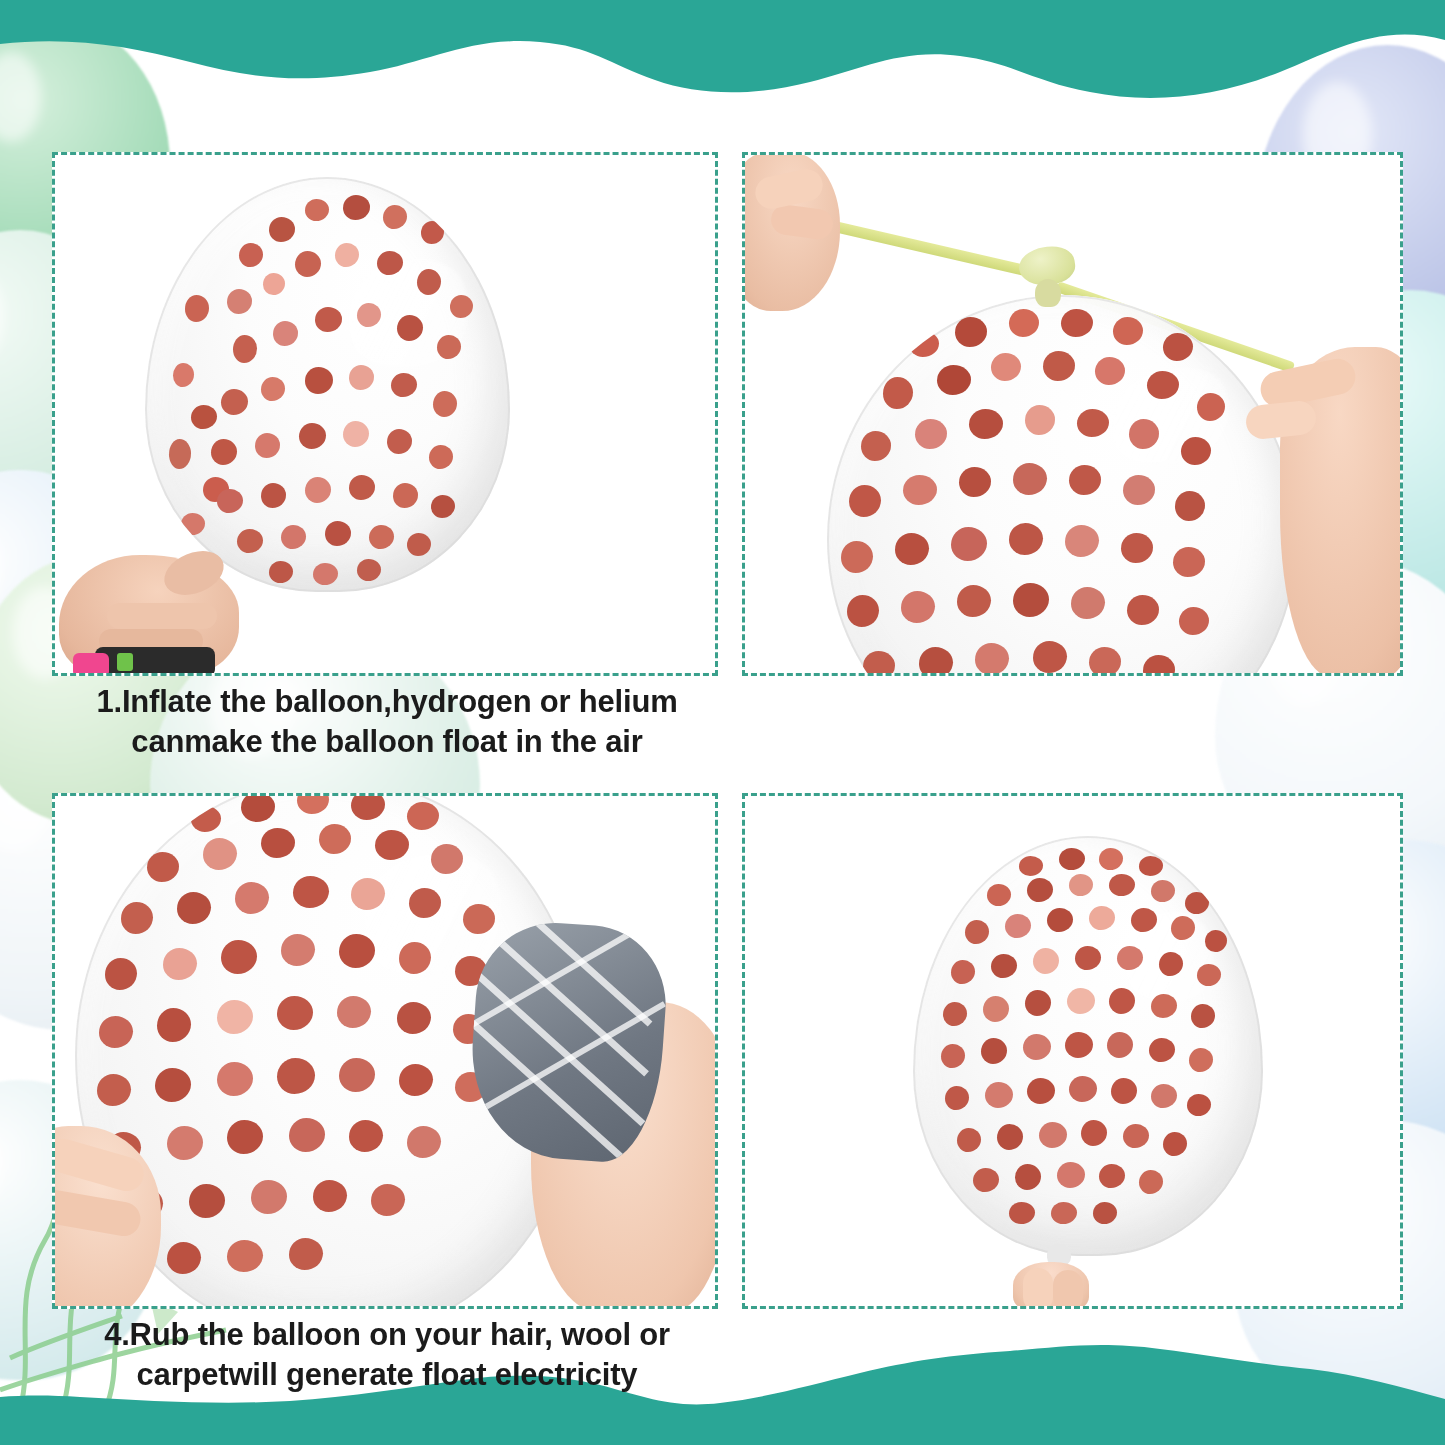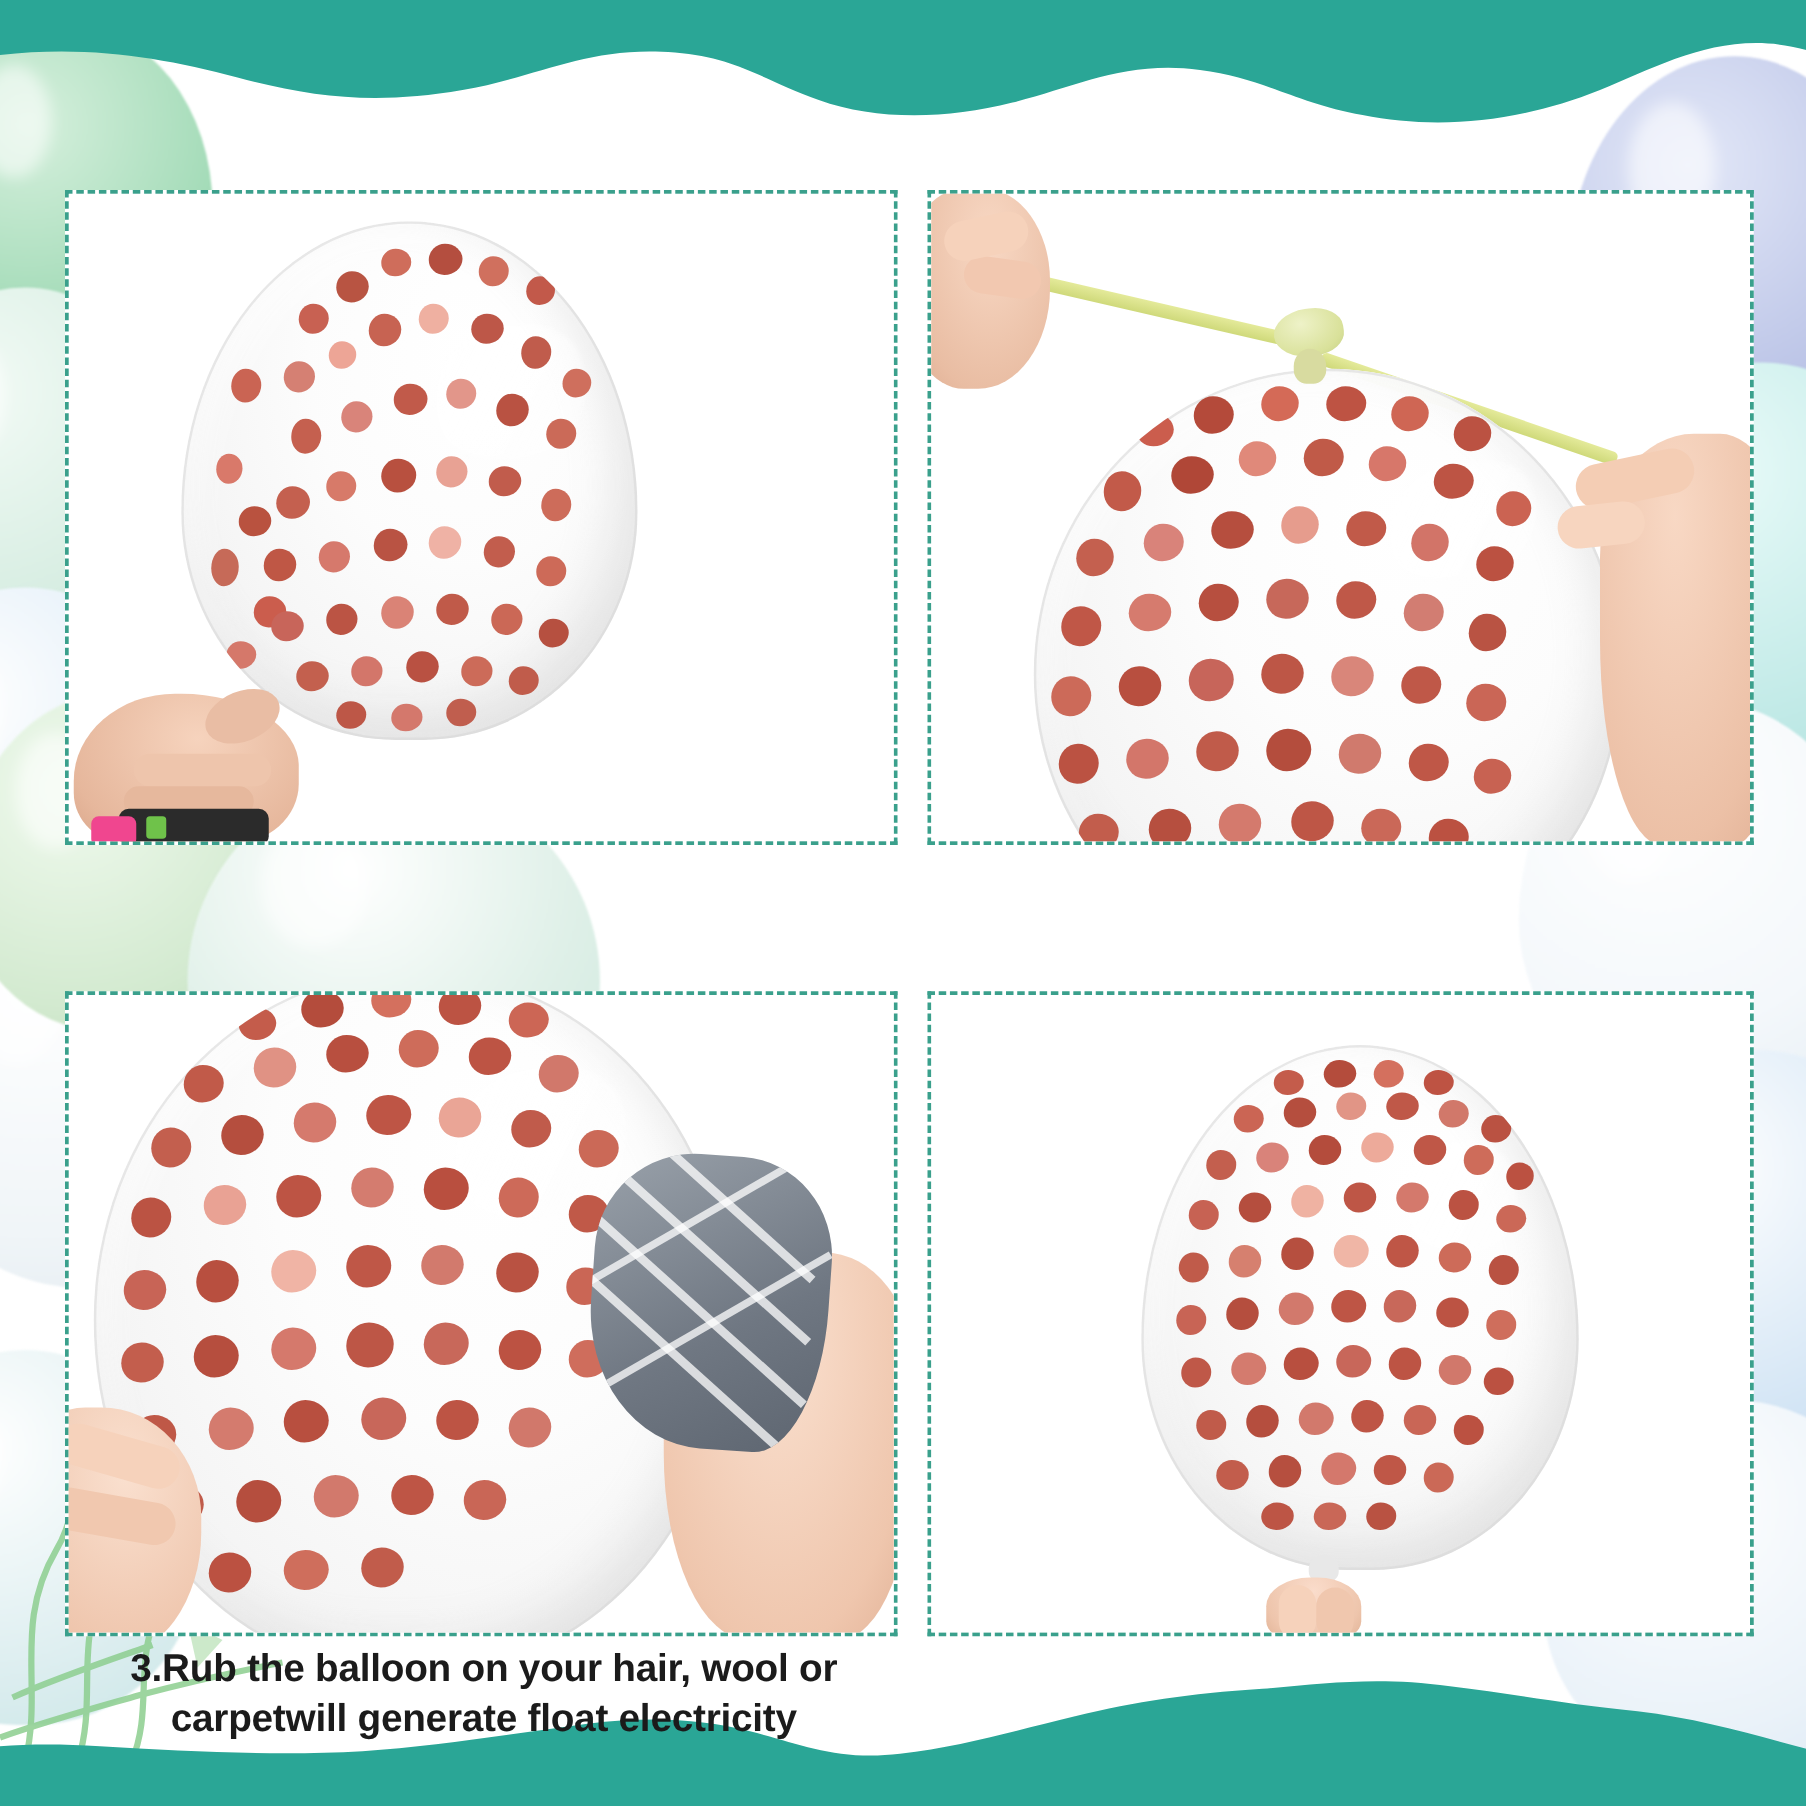--- a/index.html
+++ b/index.html
@@ -214,20 +214,24 @@
           <div style="position:absolute;left:4px;top:400px;width:180px;height:120px;
                       background:radial-gradient(ellipse at 55% 30%, #f6d3bd, #e6b79c 75%, #d9a68a 100%);
                       border-radius:45% 52% 30% 24% / 58% 48% 40% 34%;"></div>
           <div class="finger" style="left:108px;top:398px;width:62px;height:40px;background:#e9bda4;border-radius:50%;transform:rotate(-22deg);"></div>
           <div class="finger" style="left:52px;top:448px;width:110px;height:26px;background:#eec5ac;"></div>
           <div class="finger" style="left:44px;top:474px;width:104px;height:24px;background:#e6b89d;"></div>
           <div style="position:absolute;left:40px;top:492px;width:120px;height:30px;background:#2b2b2b;border-radius:8px;"></div>
           <div style="position:absolute;left:62px;top:498px;width:16px;height:18px;background:#6fc24a;border-radius:3px;"></div>
           <div style="position:absolute;left:18px;top:498px;width:36px;height:24px;background:#f0468f;border-radius:6px;"></div>
         </div>
+      </div>
+      <div class="caption" style="left:-10px;top:530px;width:690px;">
+        <div>1.Inflate the balloon,hydrogen or helium</div>
+        <div>canmake the balloon float in the air</div>
       </div>
     </div>
 
     <div class="step" id="step2" style="left:742px;top:152px;width:655px;height:518px;">
       <div class="photo">
         <div class="scene">
 
           <div class="ribbon" style="left:72px;top:62px;width:230px;height:11px;transform:rotate(13deg);transform-origin:left center;"></div>
 
           <div style="position:absolute;left:274px;top:92px;width:56px;height:38px;
@@ -383,21 +387,21 @@
             <i style="left:-30px;top:20px;width:230px;height:7px;transform:rotate(38deg);"></i>
             <i style="left:-30px;top:70px;width:230px;height:7px;transform:rotate(38deg);"></i>
             <i style="left:-30px;top:120px;width:230px;height:7px;transform:rotate(38deg);"></i>
             <i style="left:-30px;top:170px;width:230px;height:7px;transform:rotate(38deg);"></i>
             <i style="left:-40px;top:46px;width:250px;height:6px;transform:rotate(-34deg);"></i>
             <i style="left:-40px;top:140px;width:250px;height:6px;transform:rotate(-34deg);"></i>
           </div>
         </div>
       </div>
       <div class="caption" style="left:-10px;top:522px;width:690px;">
-        <div>3.Rub the balloon on your hair, wool or</div>
+        <div>4.Rub the balloon on your hair, wool or</div>
         <div>carpetwill generate float electricity</div>
       </div>
     </div>
 
     <div class="step" id="step4" style="left:742px;top:793px;width:655px;height:510px;">
       <div class="photo">
         <div class="scene">
           <div class="balloon" style="left:168px;top:40px;width:350px;height:420px;">
             <div class="rim"></div>
             <div class="shine" style="right:14%;top:18%;width:26%;height:22%;"></div>

